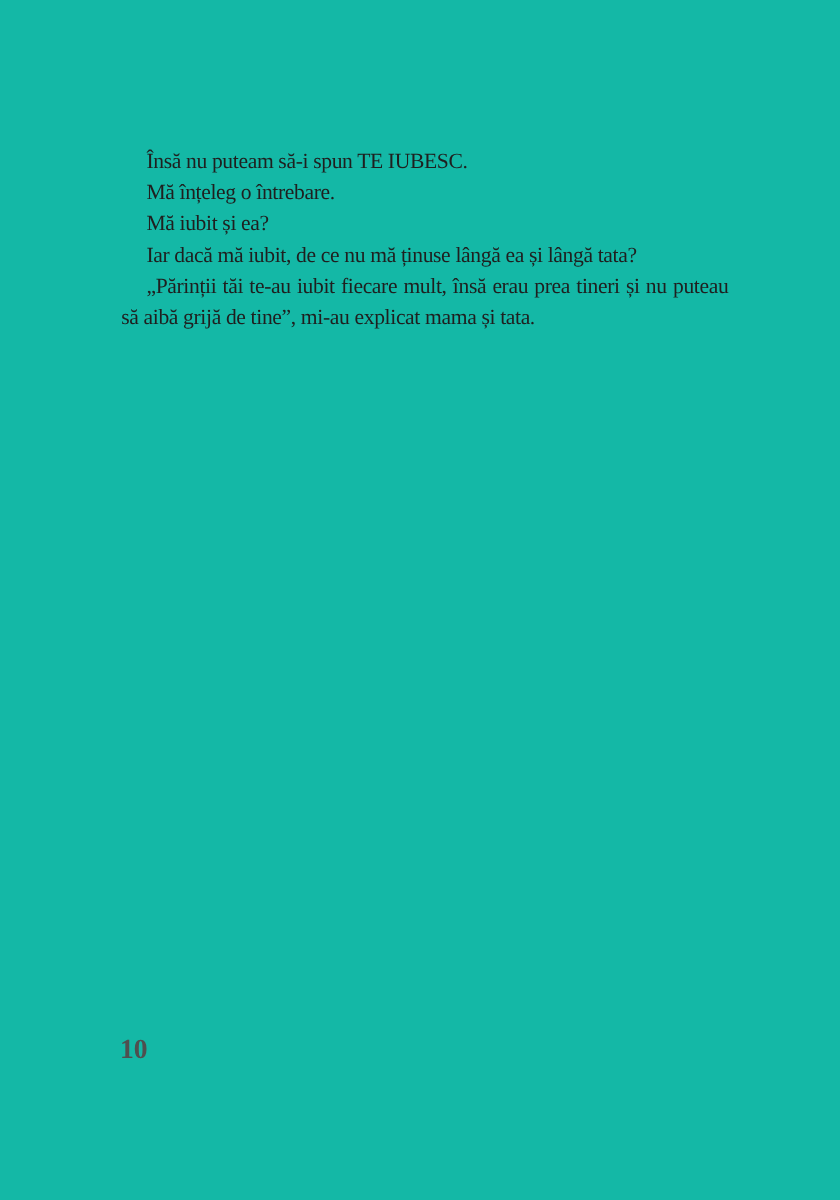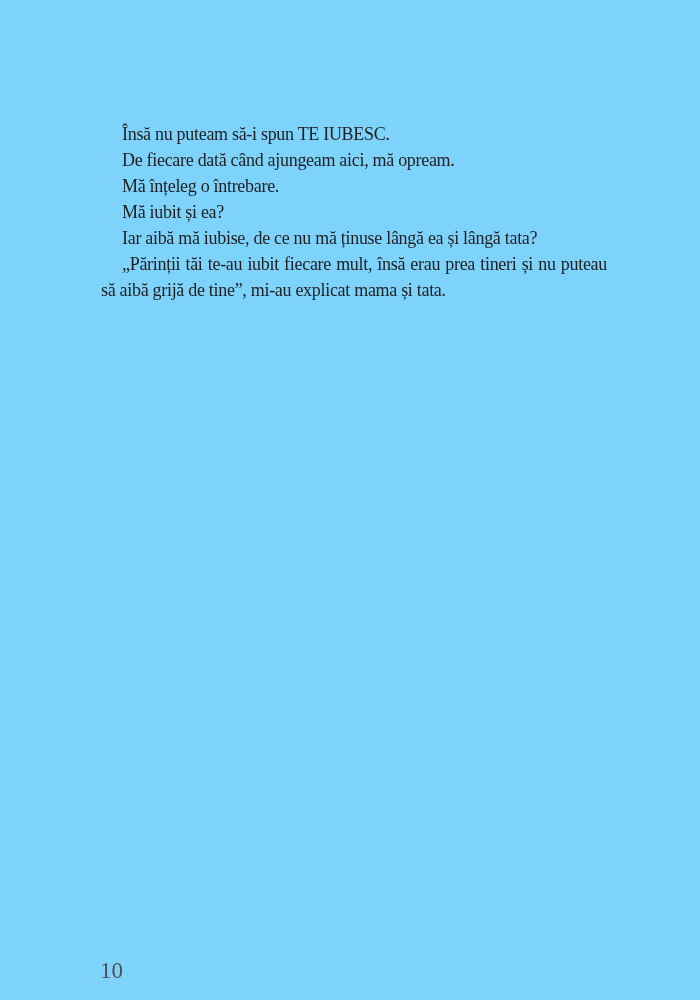--- a/index.html
+++ b/index.html
@@ -4,21 +4,21 @@
 <style>
   html, body {
     margin: 0;
     padding: 0;
     background: #ffffff;
   }
   .page {
     position: relative;
     width: 700px;
     height: 1000px;
-    background: #7dd3fc;
+    background: #14b8a6;
     overflow: hidden;
   }
   .text-block {
     position: absolute;
     left: 101px;
     top: 121px;
     width: 506px;
     font-family: "Liberation Serif", "DejaVu Serif", serif;
     font-size: 18px;
     line-height: 26px;
@@ -27,33 +27,33 @@
     text-align: justify;
   }
   .text-block p {
     margin: 0;
     padding: 0;
     text-indent: 21px;
   }
   .page-number {
     position: absolute;
     left: 100px;
-    top: 956px;
+    top: 860px;
     font-family: "Liberation Serif", "DejaVu Serif", serif;
     font-size: 23px;
     line-height: 30px;
     color: #4f4f4f;
+    font-weight: bold;
   }
 </style>
 </head>
 <body>
 
 <div class="page">
   <div class="text-block">
     <p>Însă nu puteam să-i spun TE IUBESC.</p>
-    <p>De fiecare dată când ajungeam aici, mă opream.</p>
     <p>Mă înțeleg o întrebare.</p>
     <p>Mă iubit și ea?</p>
-    <p>Iar aibă mă iubise, de ce nu mă ținuse lângă ea și lângă tata?</p>
+    <p>Iar dacă mă iubit, de ce nu mă ținuse lângă ea și lângă tata?</p>
     <p>„Părinții tăi te-au iubit fiecare mult, însă erau prea tineri și nu puteau să aibă grijă de tine”, mi-au explicat mama și tata.</p>
   </div>
   <div class="page-number">10</div>
 </div>
 
 </body></html>

